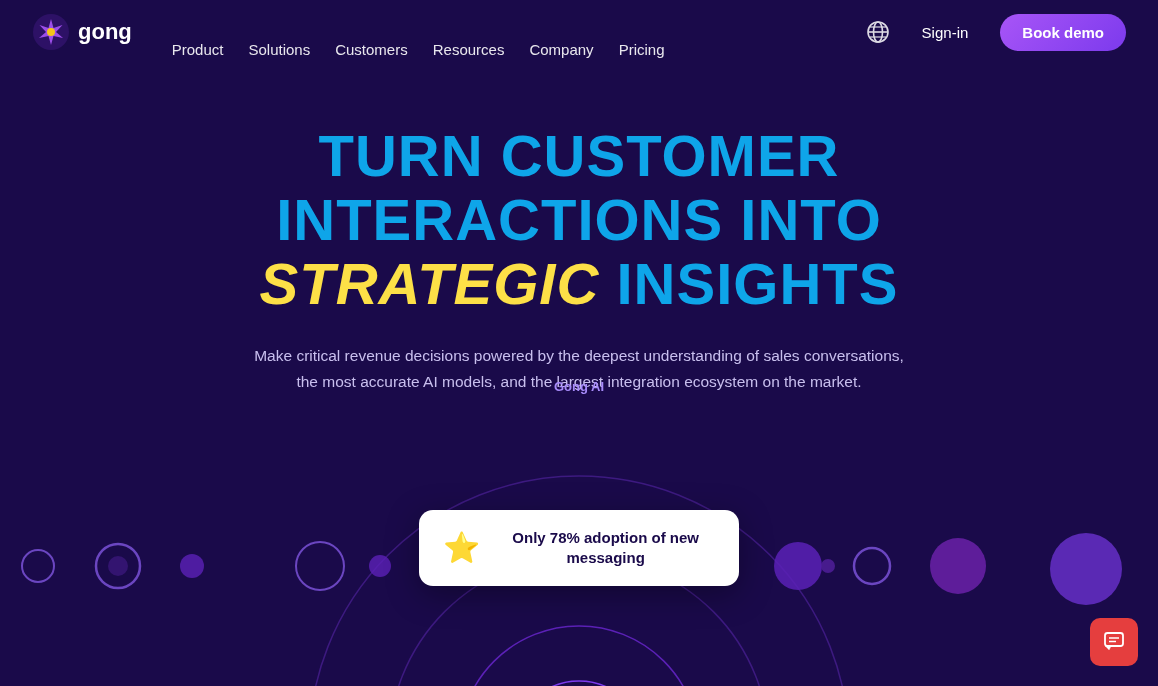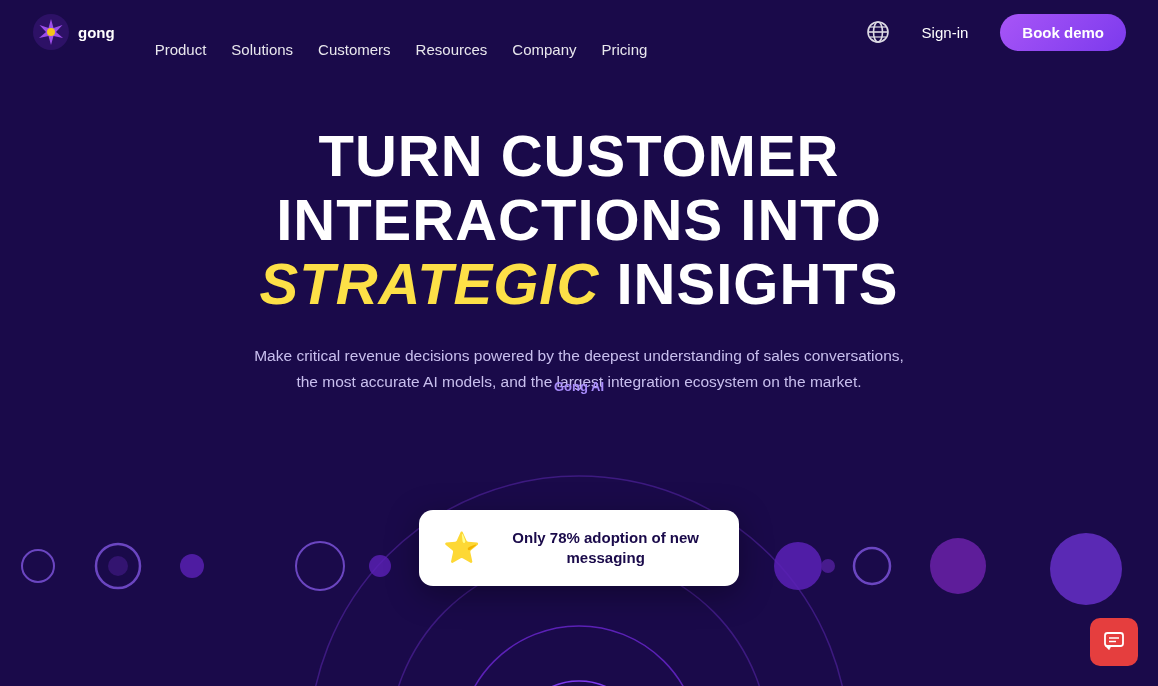--- a/index.html
+++ b/index.html
@@ -104,21 +104,21 @@
 
     .hero-title {
       font-size: 58px;
       font-weight: 900;
       line-height: 1.1;
       text-transform: uppercase;
       letter-spacing: 1px;
       max-width: 900px;
     }
 
-    .hero-title .white { color: #ffffff; }
+    .hero-title .white { color: #0ea5e9; }
     .hero-title .yellow { color: #fde047; font-style: italic; }
 
     .hero-subtitle {
       margin-top: 28px;
       max-width: 660px;
       font-size: 15.5px;
       line-height: 1.65;
       color: #c8bfee;
       font-weight: 400;
     }
@@ -214,21 +214,21 @@
 <body>
 
 <nav>
   <a class="logo" href="#">
     <svg class="logo-icon" viewBox="0 0 38 38" fill="none" xmlns="http://www.w3.org/2000/svg">
 
       <circle cx="19" cy="19" r="18" fill="#2d1166"></circle>
       <path d="M19 6 L21.5 15 L30.5 12 L24 19 L31 25 L21.5 23 L19 32 L16.5 23 L7 25 L14 19 L7.5 12 L16.5 15 Z" fill="#a855f7" opacity="0.9"></path>
       <circle cx="19" cy="19" r="4" fill="#f5c518"></circle>
     </svg>
-    <span style="font-weight:800; font-size:15px; color:#fff;">gong</span>
+    <span style="font-weight:800; font-size:22px; color:#fff;">gong</span>
   </a>
 
   <ul class="nav-links">
     <li><a href="#">Product</a></li>
     <li><a href="#">Solutions</a></li>
     <li><a href="#">Customers</a></li>
     <li><a href="#">Resources</a></li>
     <li><a href="#">Company</a></li>
     <li><a href="#">Pricing</a></li>
   </ul>

